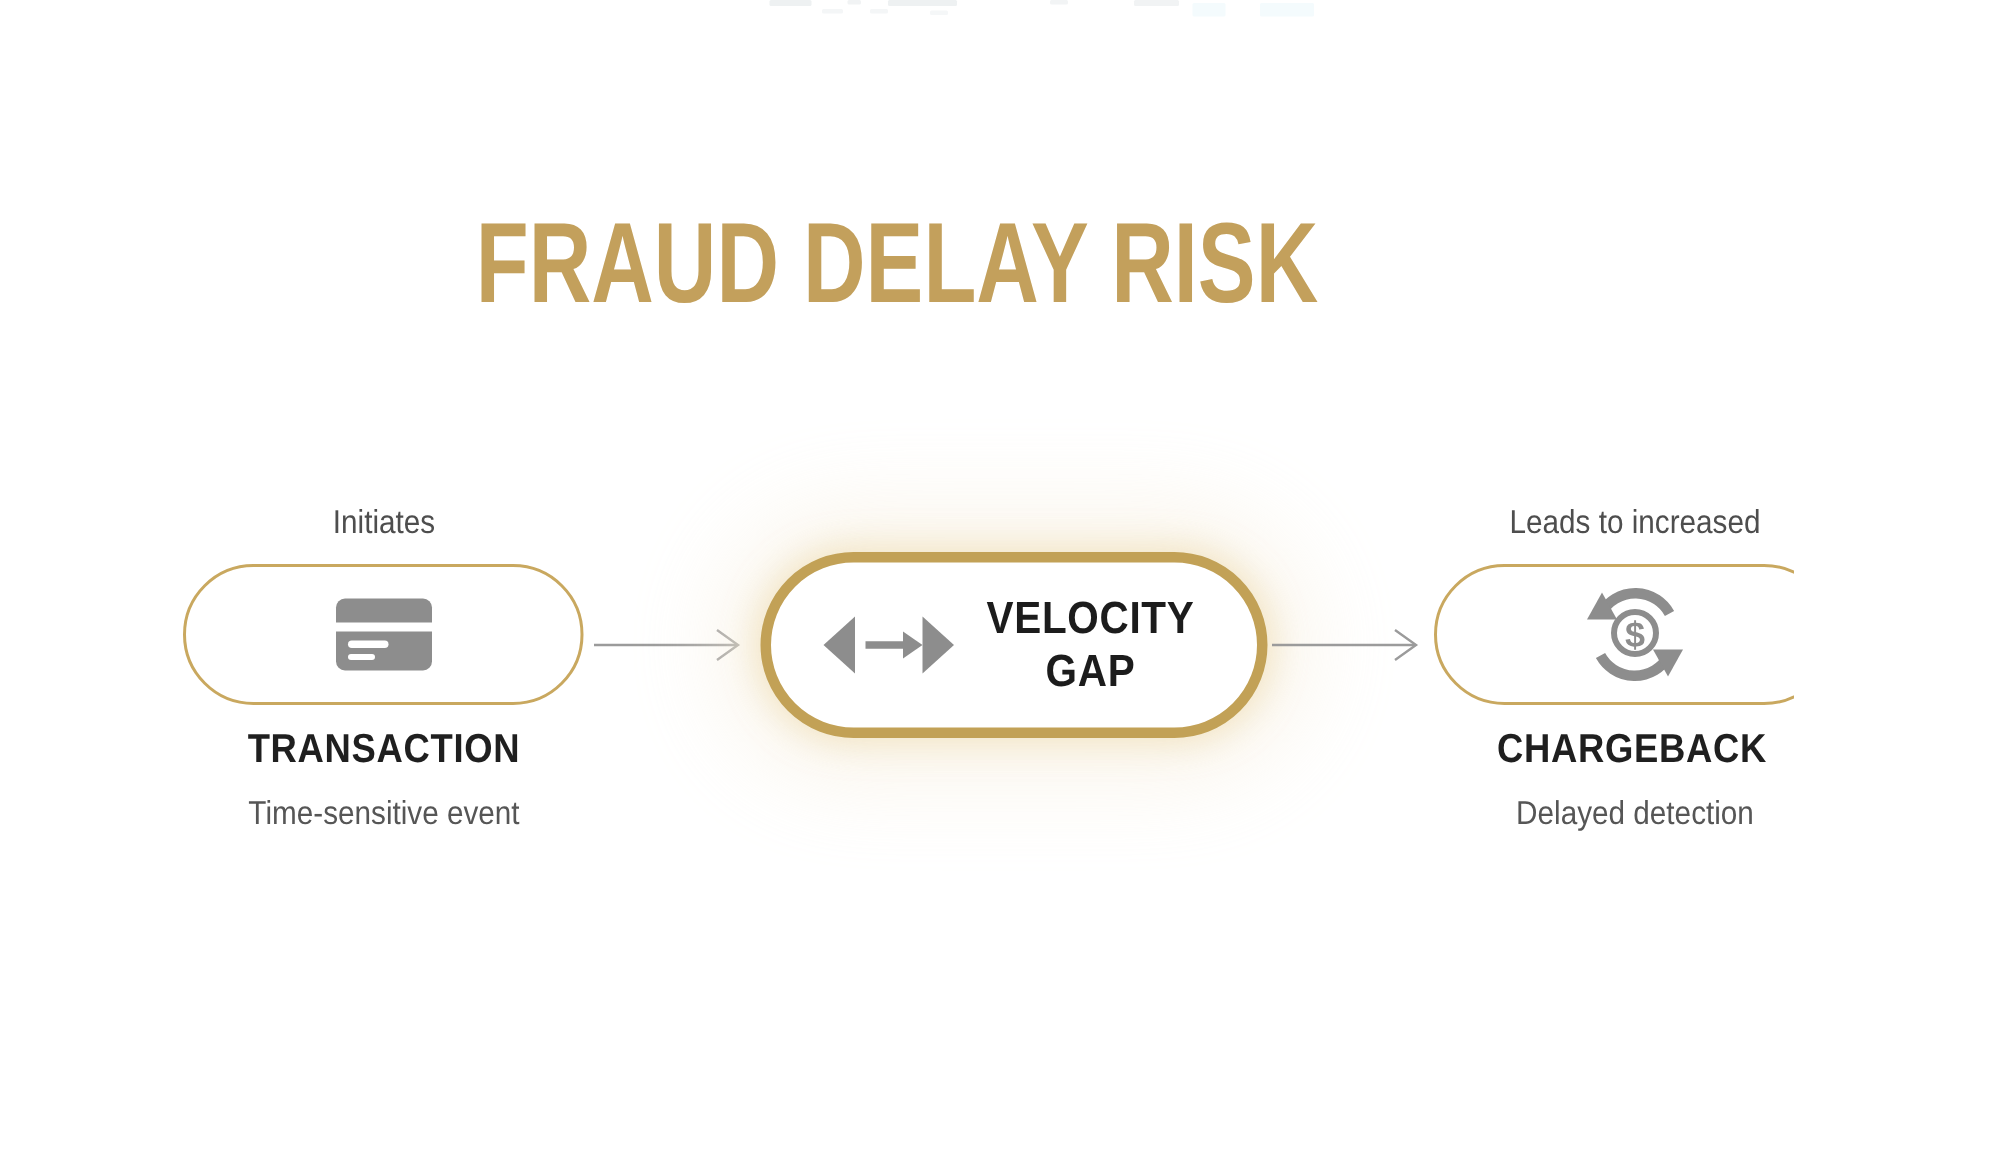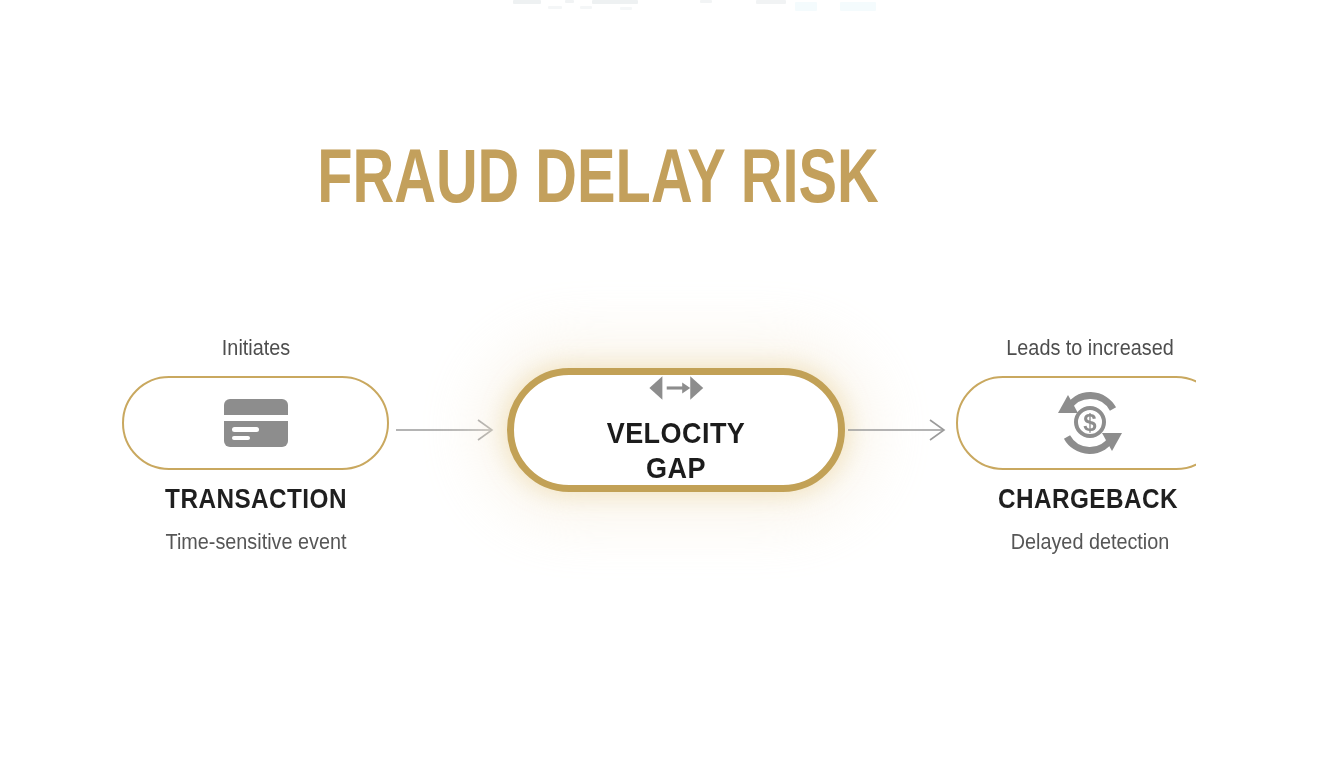--- a/index.html
+++ b/index.html
@@ -32,21 +32,20 @@
   
   .pill {
     position: absolute;
     box-sizing: border-box;
     background: #ffffff;
     border: 2px solid #C9A85F;
     border-radius: 60px;
     display: flex;
     align-items: center;
     justify-content: center;
-    flex-direction: column;
   }
   .pill-side   { width: 267px; height: 94px; }
   .pill-center {
     width: 338px; height: 124px;
     border-width: 7px;
     border-color: #C2A156;
     border-radius: 66px;
     box-shadow: 0 0 20px 5px rgba(236,216,170,0.55),
                 0 0 60px 28px rgba(247,240,224,0.65);
     gap: 14px;

